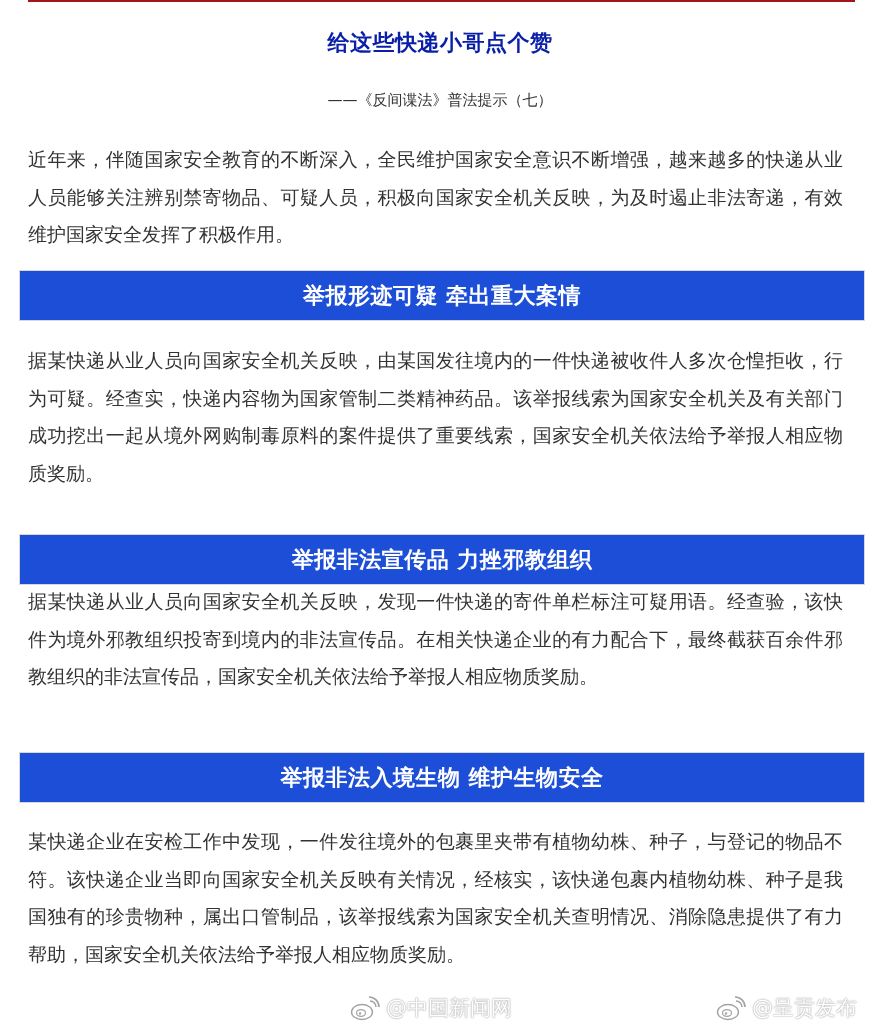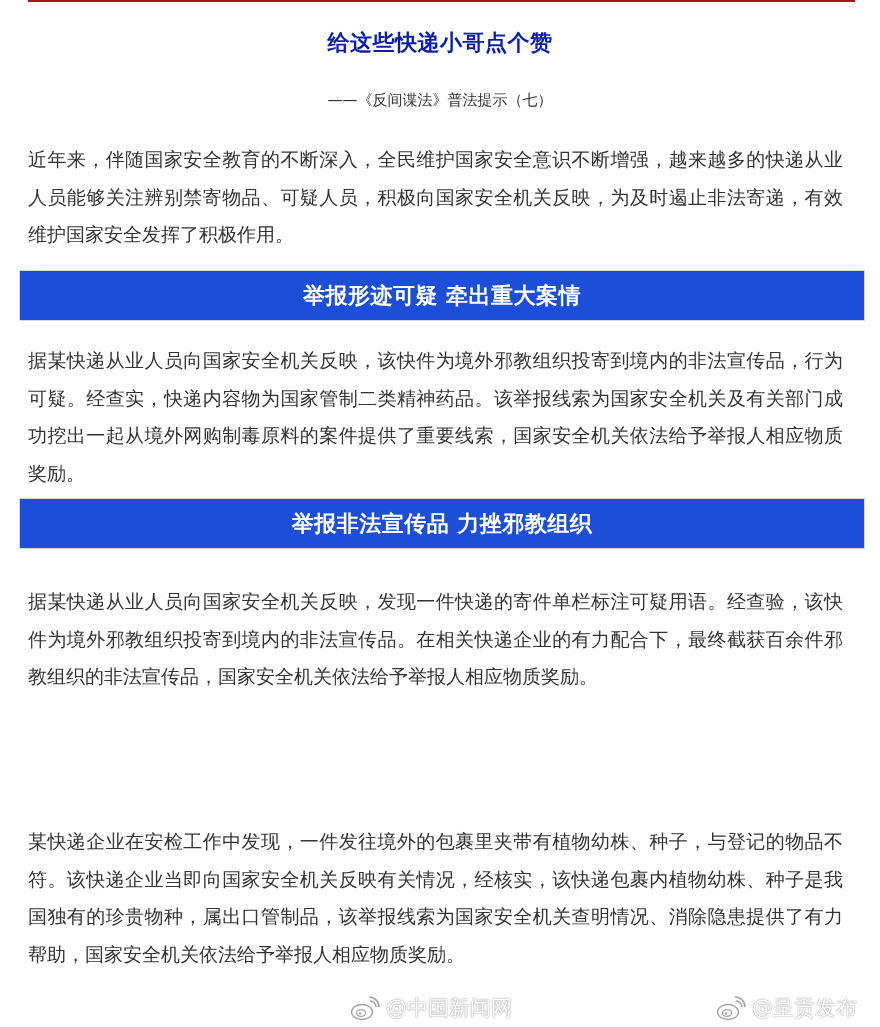--- a/index.html
+++ b/index.html
@@ -46,25 +46,26 @@
 
 <div class="page">
   <div class="top-rule"></div>
 
   <h1 class="title">给这些快递小哥点个赞</h1>
   <div class="subtitle">——《反间谍法》普法提示（七）</div>
 
   <p class="para" style="top:141px;">近年来，伴随国家安全教育的不断深入，全民维护国家安全意识不断增强，越来越多的快递从业人员能够关注辨别禁寄物品、可疑人员，积极向国家安全机关反映，为及时遏止非法寄递，有效维护国家安全发挥了积极作用。</p>
 
   <div class="banner" style="top:270px;">举报形迹可疑 牵出重大案情</div>
-  <p class="para" style="top:342px;">据某快递从业人员向国家安全机关反映，该快件为境外邪教组织投寄到境内的非法宣传品，行为可疑。经查实，快递内容物为国家管制二类精神药品。该举报线索为国家安全机关及有关部门成功挖出一起从境外网购制毒原料的案件提供了重要线索，国家安全机关依法给予举报人相应物质奖励。</p>
+  <p class="para" style="top:342px;">据某快递从业人员向国家安全机关反映，由某国发往境内的一件快递被收件人多次仓惶拒收，行为可疑。经查实，快递内容物为国家管制二类精神药品。该举报线索为国家安全机关及有关部门成功挖出一起从境外网购制毒原料的案件提供了重要线索，国家安全机关依法给予举报人相应物质奖励。</p>
 
-  <div class="banner" style="top:498px;">举报非法宣传品 力挫邪教组织</div>
+  <div class="banner" style="top:534px;">举报非法宣传品 力挫邪教组织</div>
   <p class="para" style="top:583px;">据某快递从业人员向国家安全机关反映，发现一件快递的寄件单栏标注可疑用语。经查验，该快件为境外邪教组织投寄到境内的非法宣传品。在相关快递企业的有力配合下，最终截获百余件邪教组织的非法宣传品，国家安全机关依法给予举报人相应物质奖励。</p>
 
+  <div class="banner" style="top:752px;">举报非法入境生物 维护生物安全</div>
   <p class="para" style="top:823px;">某快递企业在安检工作中发现，一件发往境外的包裹里夹带有植物幼株、种子，与登记的物品不符。该快递企业当即向国家安全机关反映有关情况，经核实，该快递包裹内植物幼株、种子是我国独有的珍贵物种，属出口管制品，该举报线索为国家安全机关查明情况、消除隐患提供了有力帮助，国家安全机关依法给予举报人相应物质奖励。</p>
 
   <div class="watermark" style="left:716px;">
     <svg class="weibo-icon" viewBox="0 0 30 26">
       <ellipse cx="12" cy="17" rx="10.5" ry="7.5" fill="#fff" stroke="#9a9a9a" stroke-width="1.4"></ellipse>
       <ellipse cx="11" cy="18" rx="4.5" ry="3.4" fill="none" stroke="#9a9a9a" stroke-width="1.2"></ellipse>
       <circle cx="10" cy="18.5" r="1.2" fill="#9a9a9a"></circle>
       <path d="M20 6 a6 6 0 0 1 6 6" fill="none" stroke="#9a9a9a" stroke-width="1.6"></path>
       <path d="M19 2 a10 10 0 0 1 10 10" fill="none" stroke="#9a9a9a" stroke-width="1.6"></path>
     </svg>

